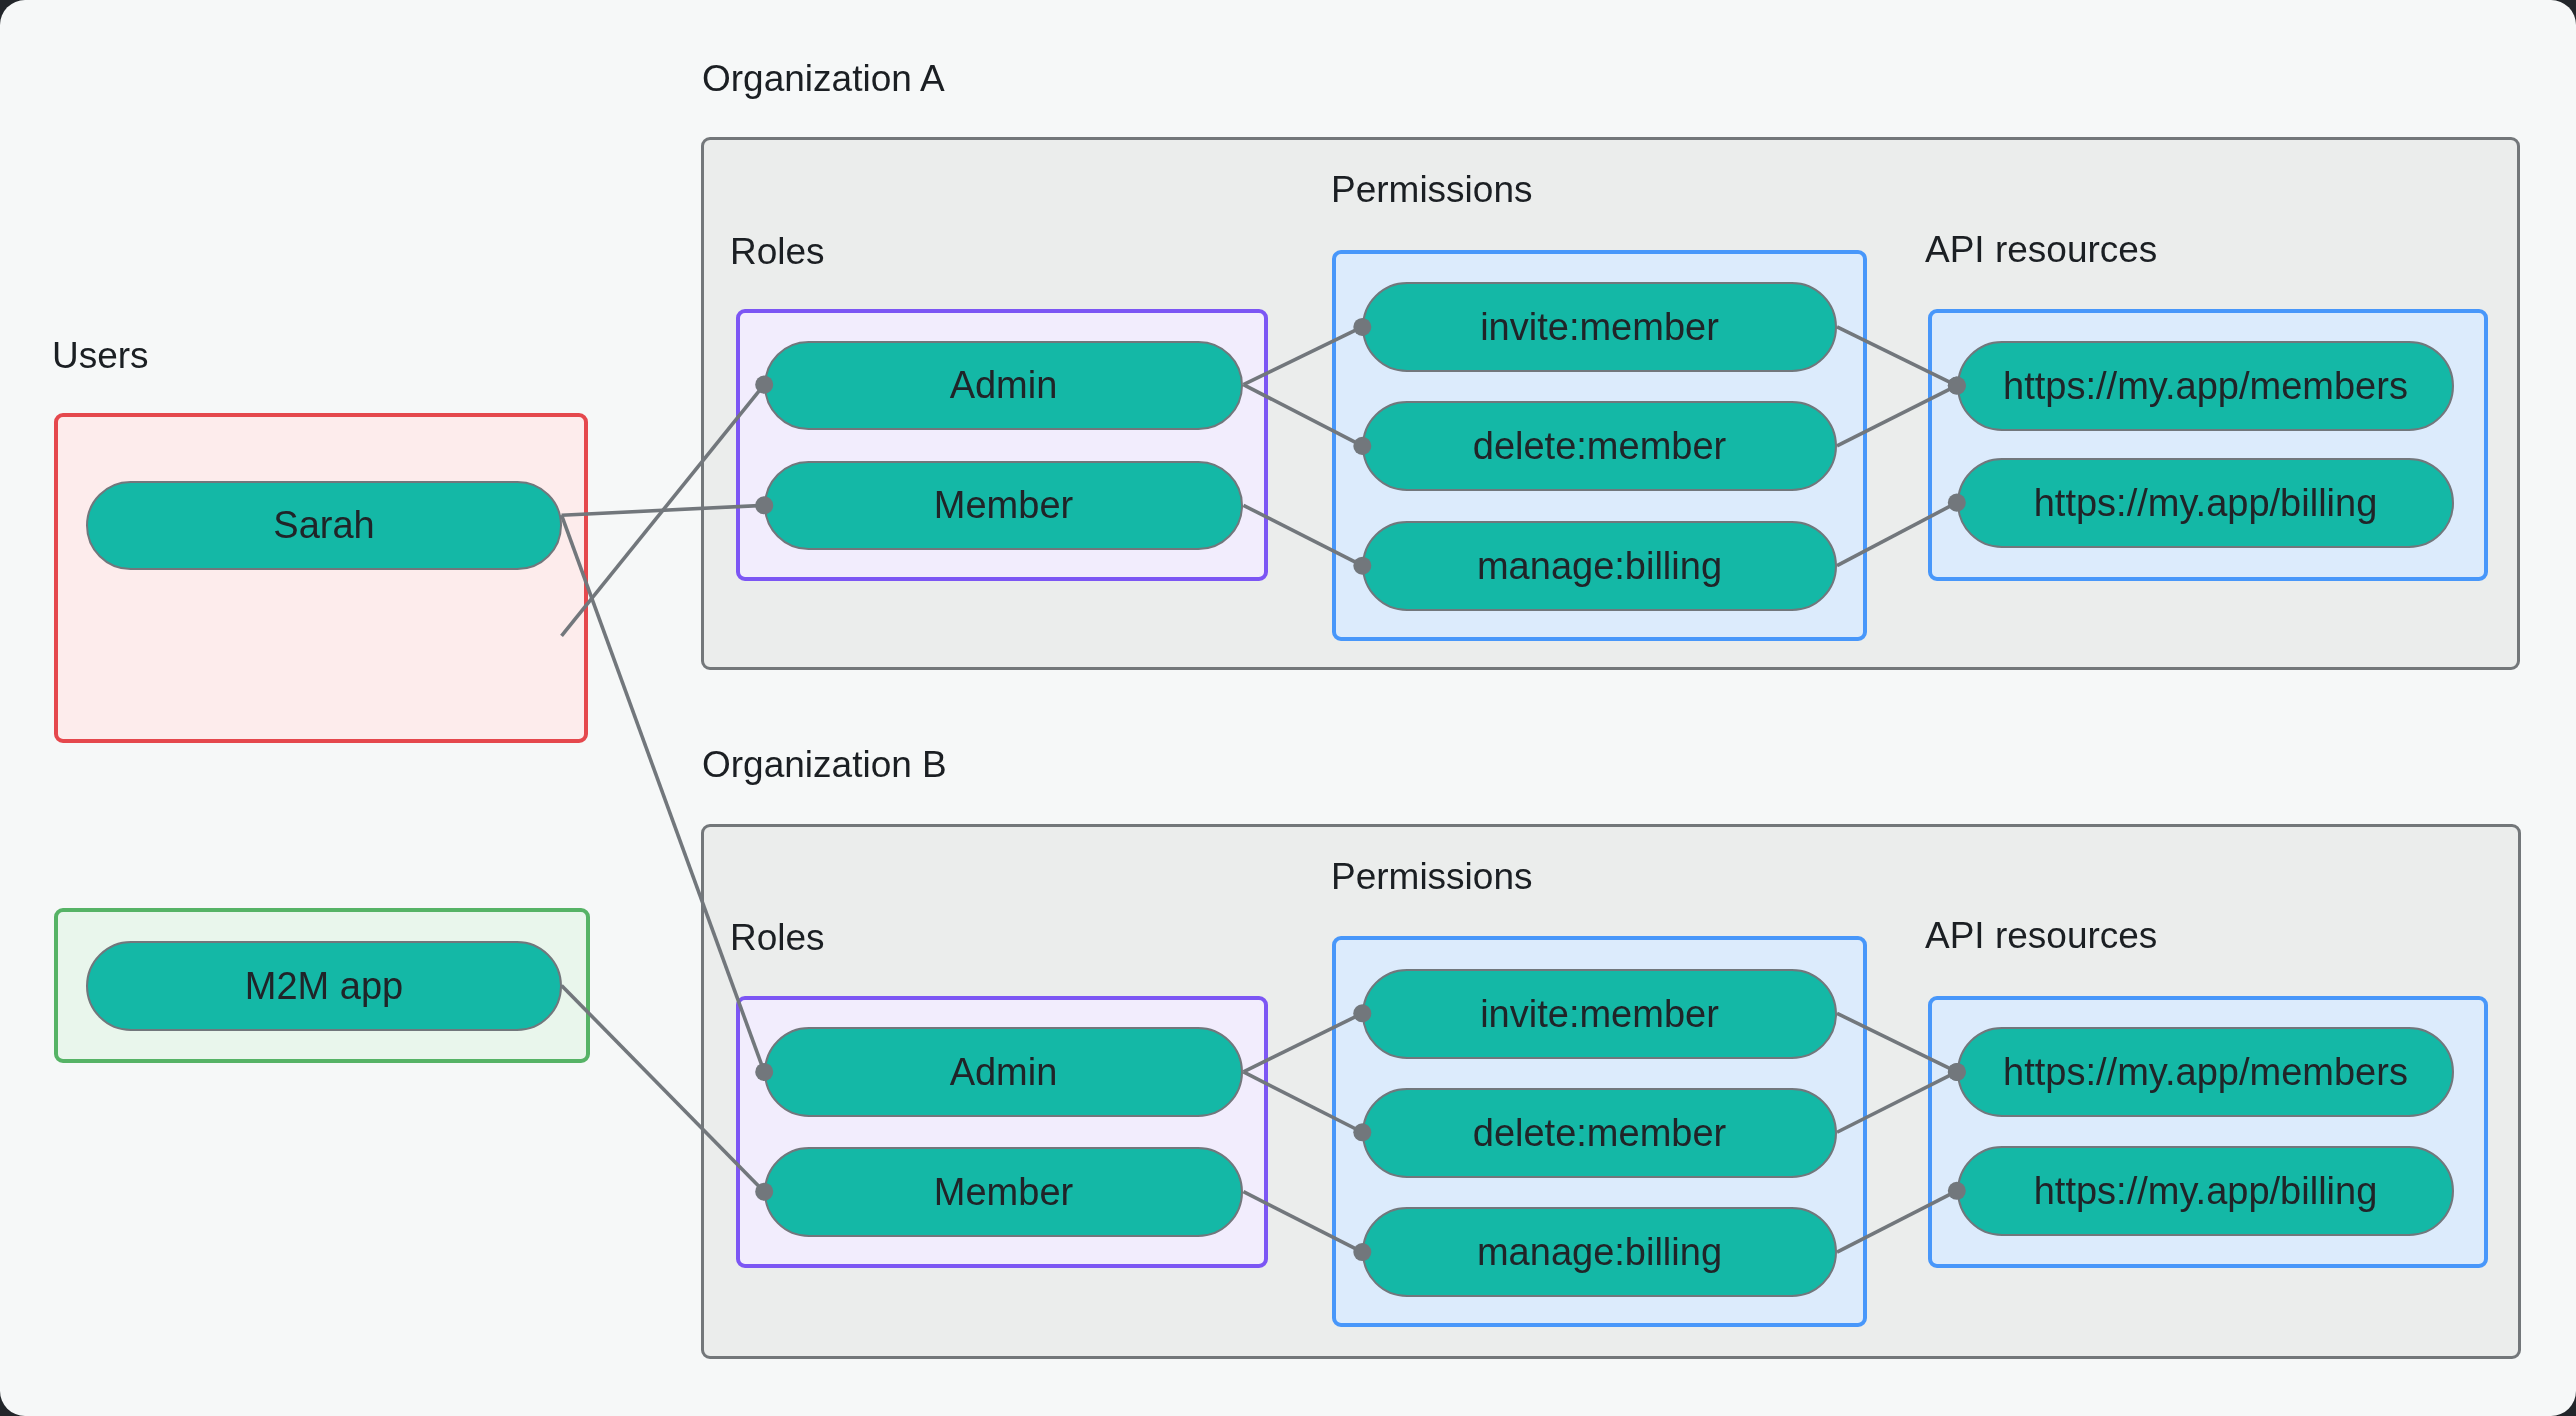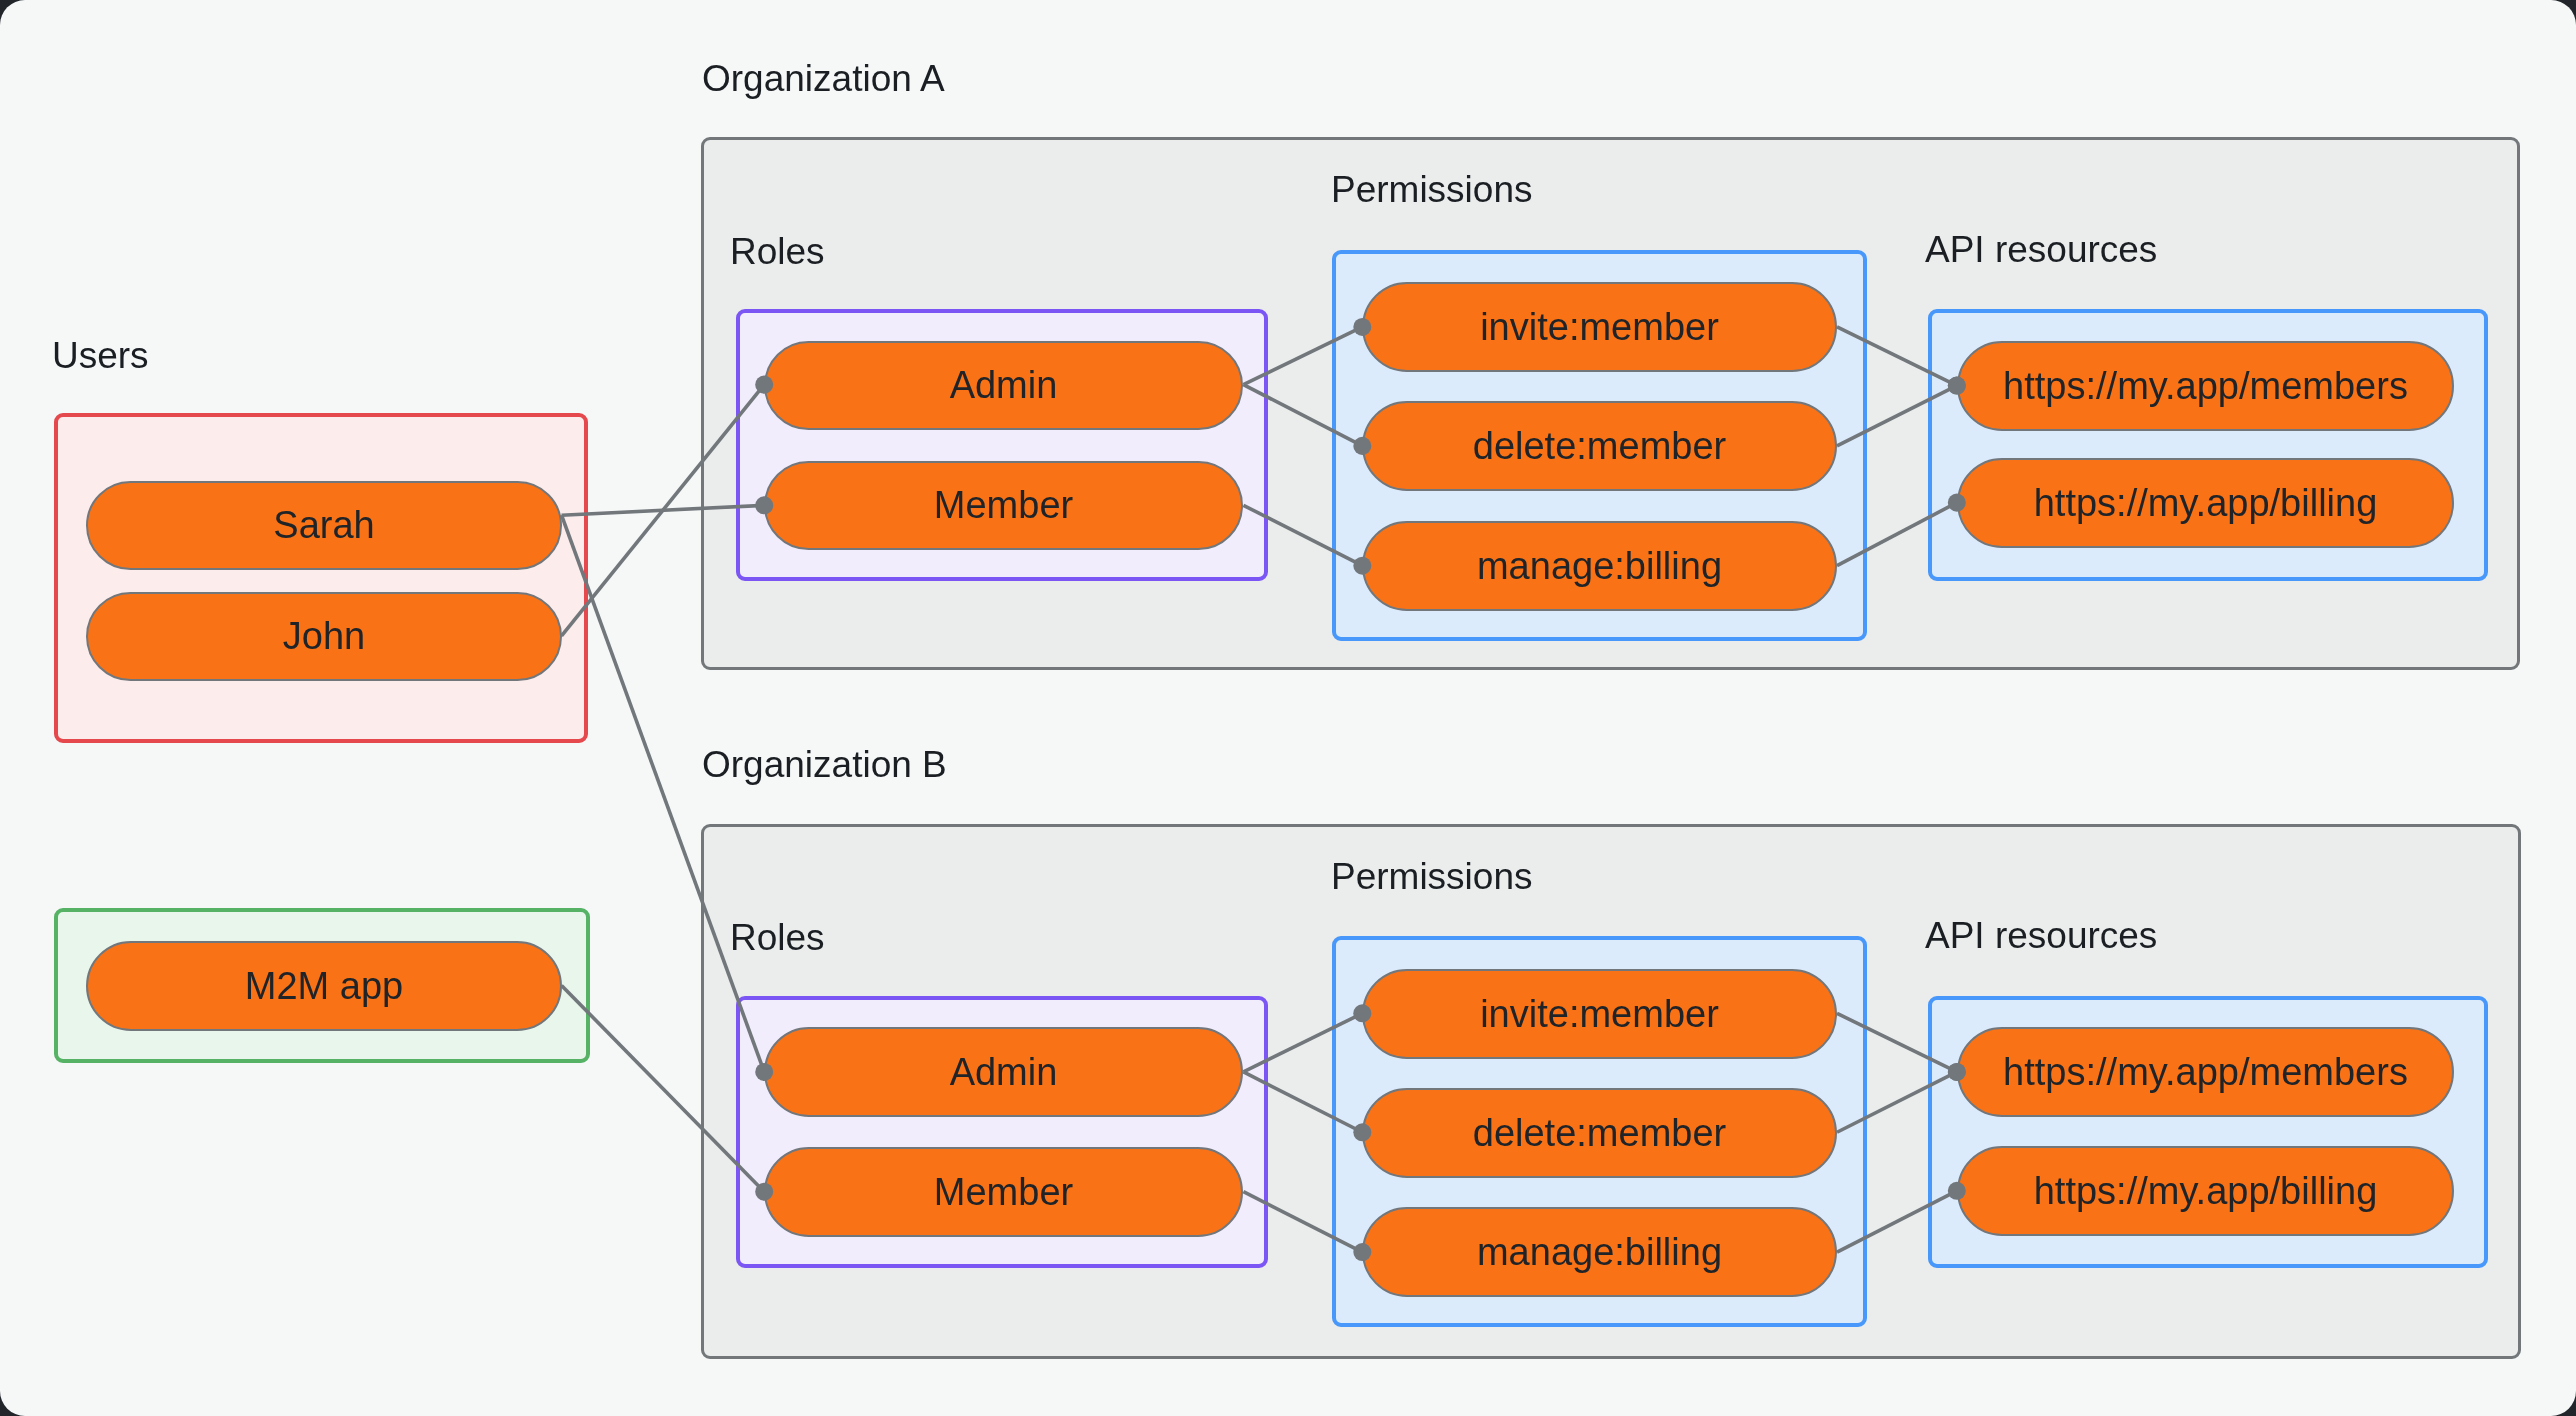--- a/index.html
+++ b/index.html
@@ -17,34 +17,33 @@
     position:absolute; background:#ebedec;
     border:3.6px solid #73777a; border-radius:9px;
   }
   .group { position:absolute; border-radius:9px; }
   .group.red    { background:#fdecec; border:4.5px solid #e5484d; }
   .group.green  { background:#e9f6ec; border:4.5px solid #56b366; }
   .group.purple { background:#f2edfd; border:4.5px solid #7c56f4; }
   .group.blue   { background:#dcebfc; border:4.5px solid #4897fa; }
   .pill {
     position:absolute; display:flex; align-items:center; justify-content:center;
-    background:#f97316; border:2.7px solid #72777c; border-radius:63px;
+    background:#14b8a6; border:2.7px solid #72777c; border-radius:63px;
     font-size:38px; color:#202428; white-space:nowrap;
   }
   #edge-layer { position:absolute; inset:0; width:100%; height:100%; pointer-events:none; }
 </style>
 </head>
 <body>
 
 <div class="canvas">
 
   <div class="lbl" style="left:52px; top:335px;">Users</div>
   <div class="group red" style="left:54px; top:413px; width:534px; height:330px;"></div>
   <div class="pill" style="left:86px; top:481px; width:476px; height:89px;">Sarah</div>
-  <div class="pill" style="left:86px; top:592px; width:476px; height:89px;">John</div>
 
   <div class="group green" style="left:54px; top:908px; width:536px; height:155px;"></div>
   <div class="pill" style="left:86px; top:941px; width:476px; height:90px;">M2M app</div>
 
   <div class="lbl" style="left:702px; top:58px;">Organization A</div>
   <div class="org" style="left:701px; top:137px; width:1819px; height:533px;"></div>
   <div class="lbl" style="left:730px; top:231px;">Roles</div>
   <div class="lbl" style="left:1331px; top:169px;">Permissions</div>
   <div class="lbl" style="left:1925px; top:229px;">API resources</div>
 

